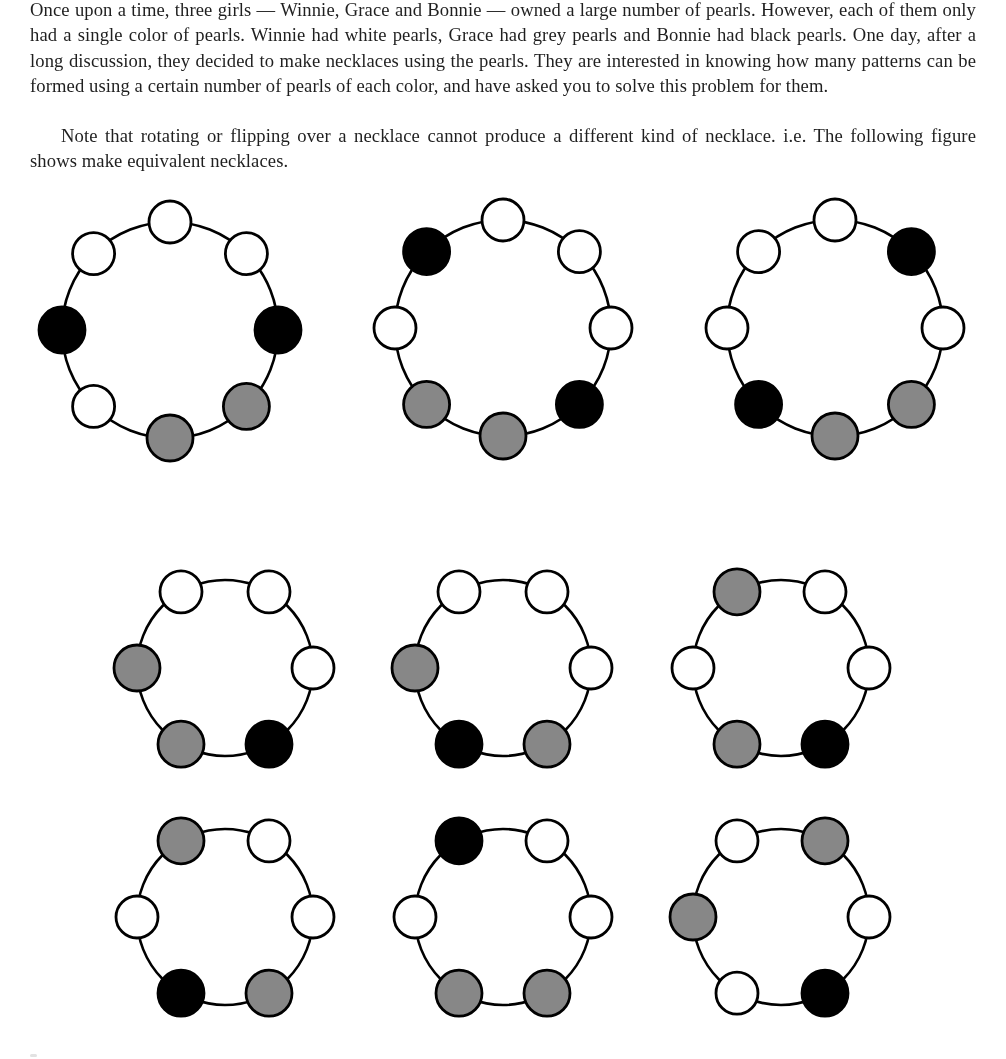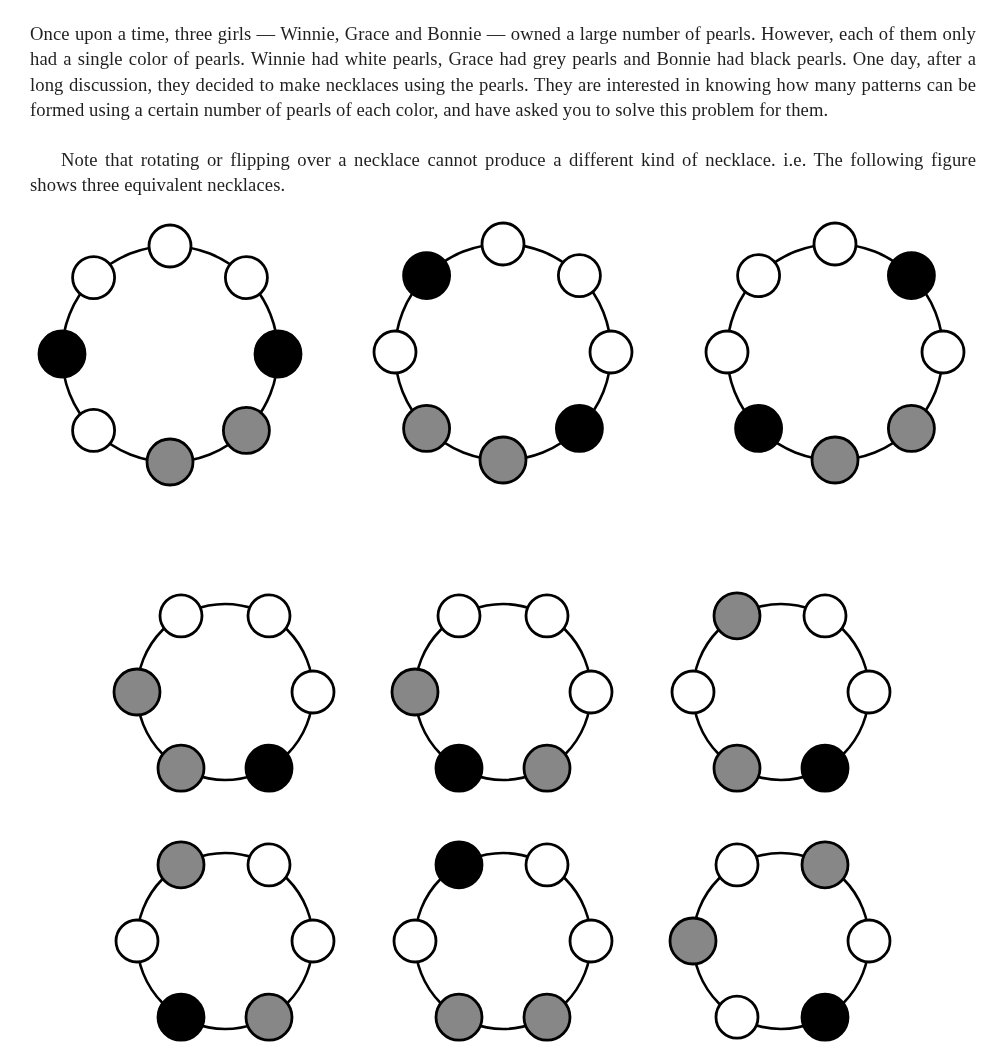--- a/index.html
+++ b/index.html
@@ -3,21 +3,21 @@
 <meta charset="utf-8">
 <style>
   html, body { margin: 0; padding: 0; }
   body {
     width: 1006px; height: 1059px;
     background: #ffffff;
     position: relative;
     overflow: hidden;
     font-family: "Liberation Serif", "DejaVu Serif", serif;
   }
-  .page { position: absolute; inset: 0; width: 1006px; height: 822px; margin-top: 24px; }
+  .page { position: absolute; inset: 0; width: 1006px; height: 822px; }
   .para {
     position: absolute;
     left: 30px;
     width: 946px;
     margin: 0;
     text-align: justify;
     font-size: 18.6px;
     line-height: 25.4px;
     color: #1f1f1f;
     letter-spacing: 0.1px;
@@ -40,21 +40,21 @@
     border-radius: 2px;
   }
 </style>
 </head>
 <body>
 
 <div class="page">
 
   <p class="para" id="para-intro">Once upon a time, three girls — Winnie, Grace and Bonnie — owned a large number of pearls. However, each of them only had a single color of pearls. Winnie had white pearls, Grace had grey pearls and Bonnie had black pearls. One day, after a long discussion, they decided to make necklaces using the pearls. They are interested in knowing how many patterns can be formed using a certain number of pearls of each color, and have asked you to solve this problem for them.</p>
 
-  <p class="para indent" id="para-note">Note that rotating or flipping over a necklace cannot produce a different kind of necklace. i.e. The following figure shows three equivalent necklaces.</p>
+  <p class="para indent" id="para-note">Note that rotating or flipping over a necklace cannot produce a different kind of necklace. i.e. The following figure shows make equivalent necklaces.</p>
 
 
   <svg id="necklace-canvas" viewBox="0 0 1006 1059" xmlns="http://www.w3.org/2000/svg">
       <g>
         <g>
           <circle cx="170" cy="330" r="108" fill="none" stroke="#000000" stroke-width="2.6"></circle>
           <circle cx="170.0" cy="222.0" r="21" fill="#ffffff" stroke="#000000" stroke-width="2.8"></circle>
           <circle cx="246.4" cy="253.6" r="21" fill="#ffffff" stroke="#000000" stroke-width="2.8"></circle>
           <circle cx="278.0" cy="330.0" r="23" fill="#000000" stroke="#000000" stroke-width="2.8"></circle>
           <circle cx="246.4" cy="406.4" r="23" fill="#878787" stroke="#000000" stroke-width="2.8"></circle>

